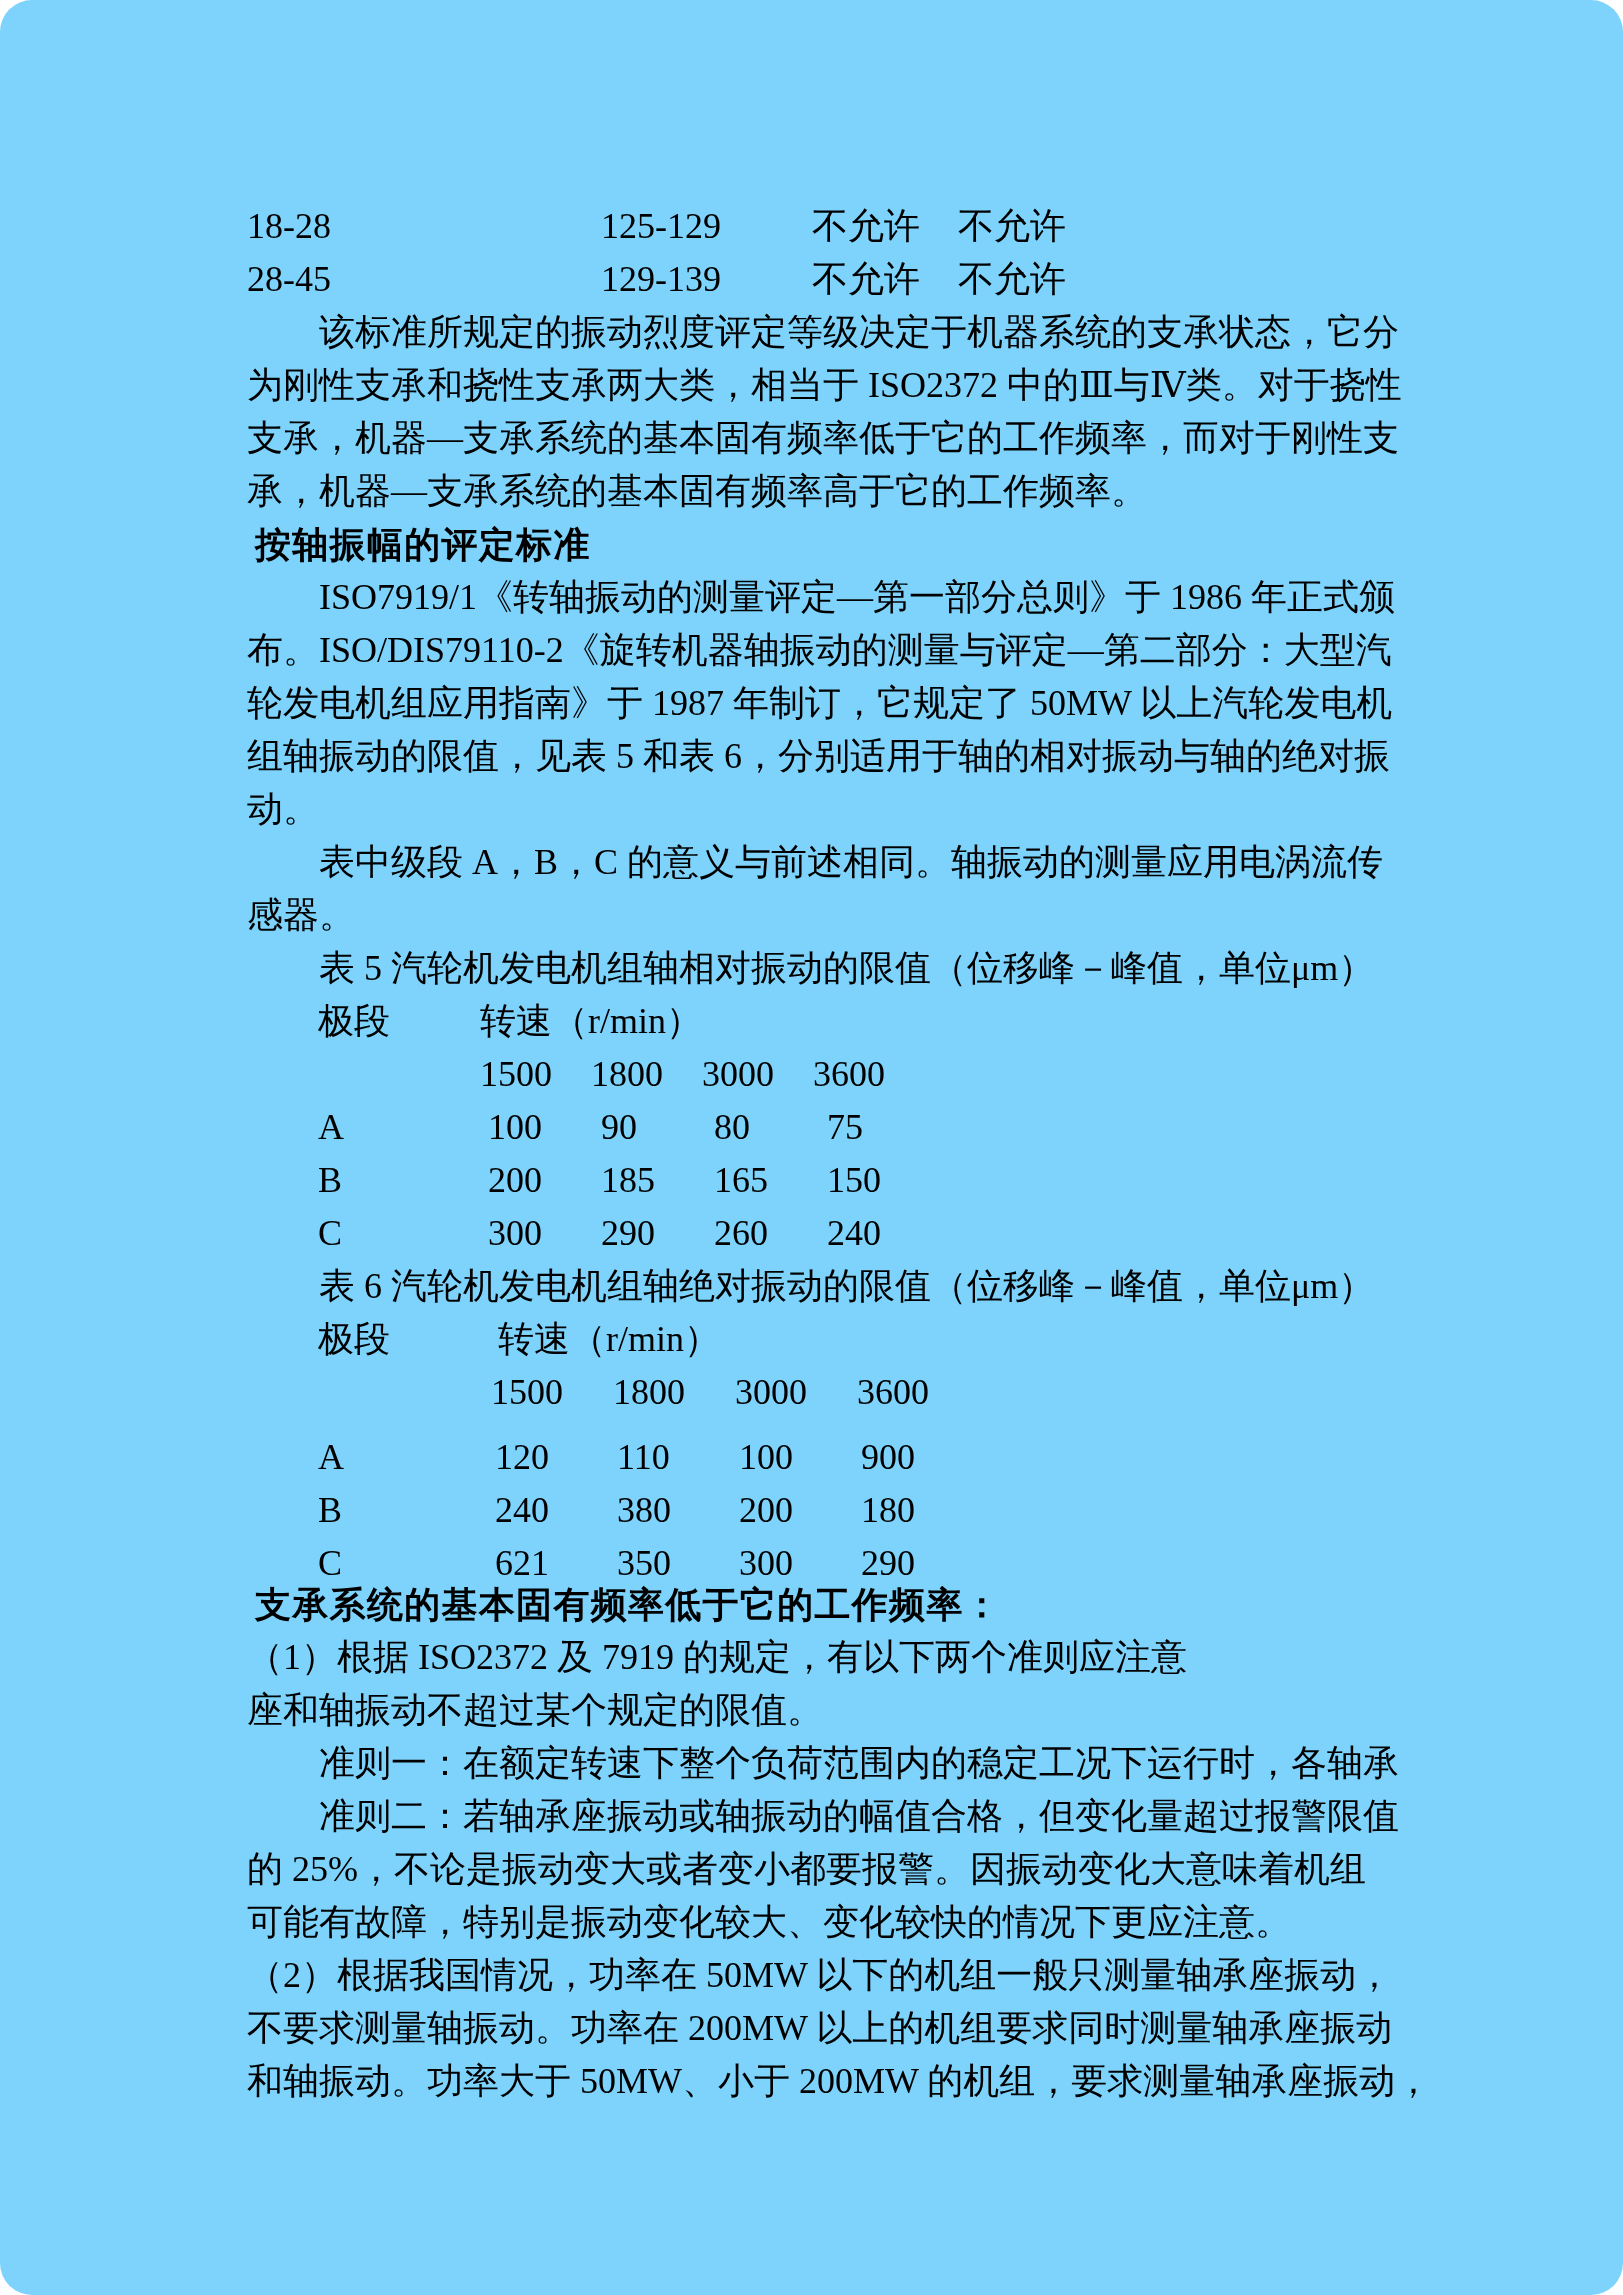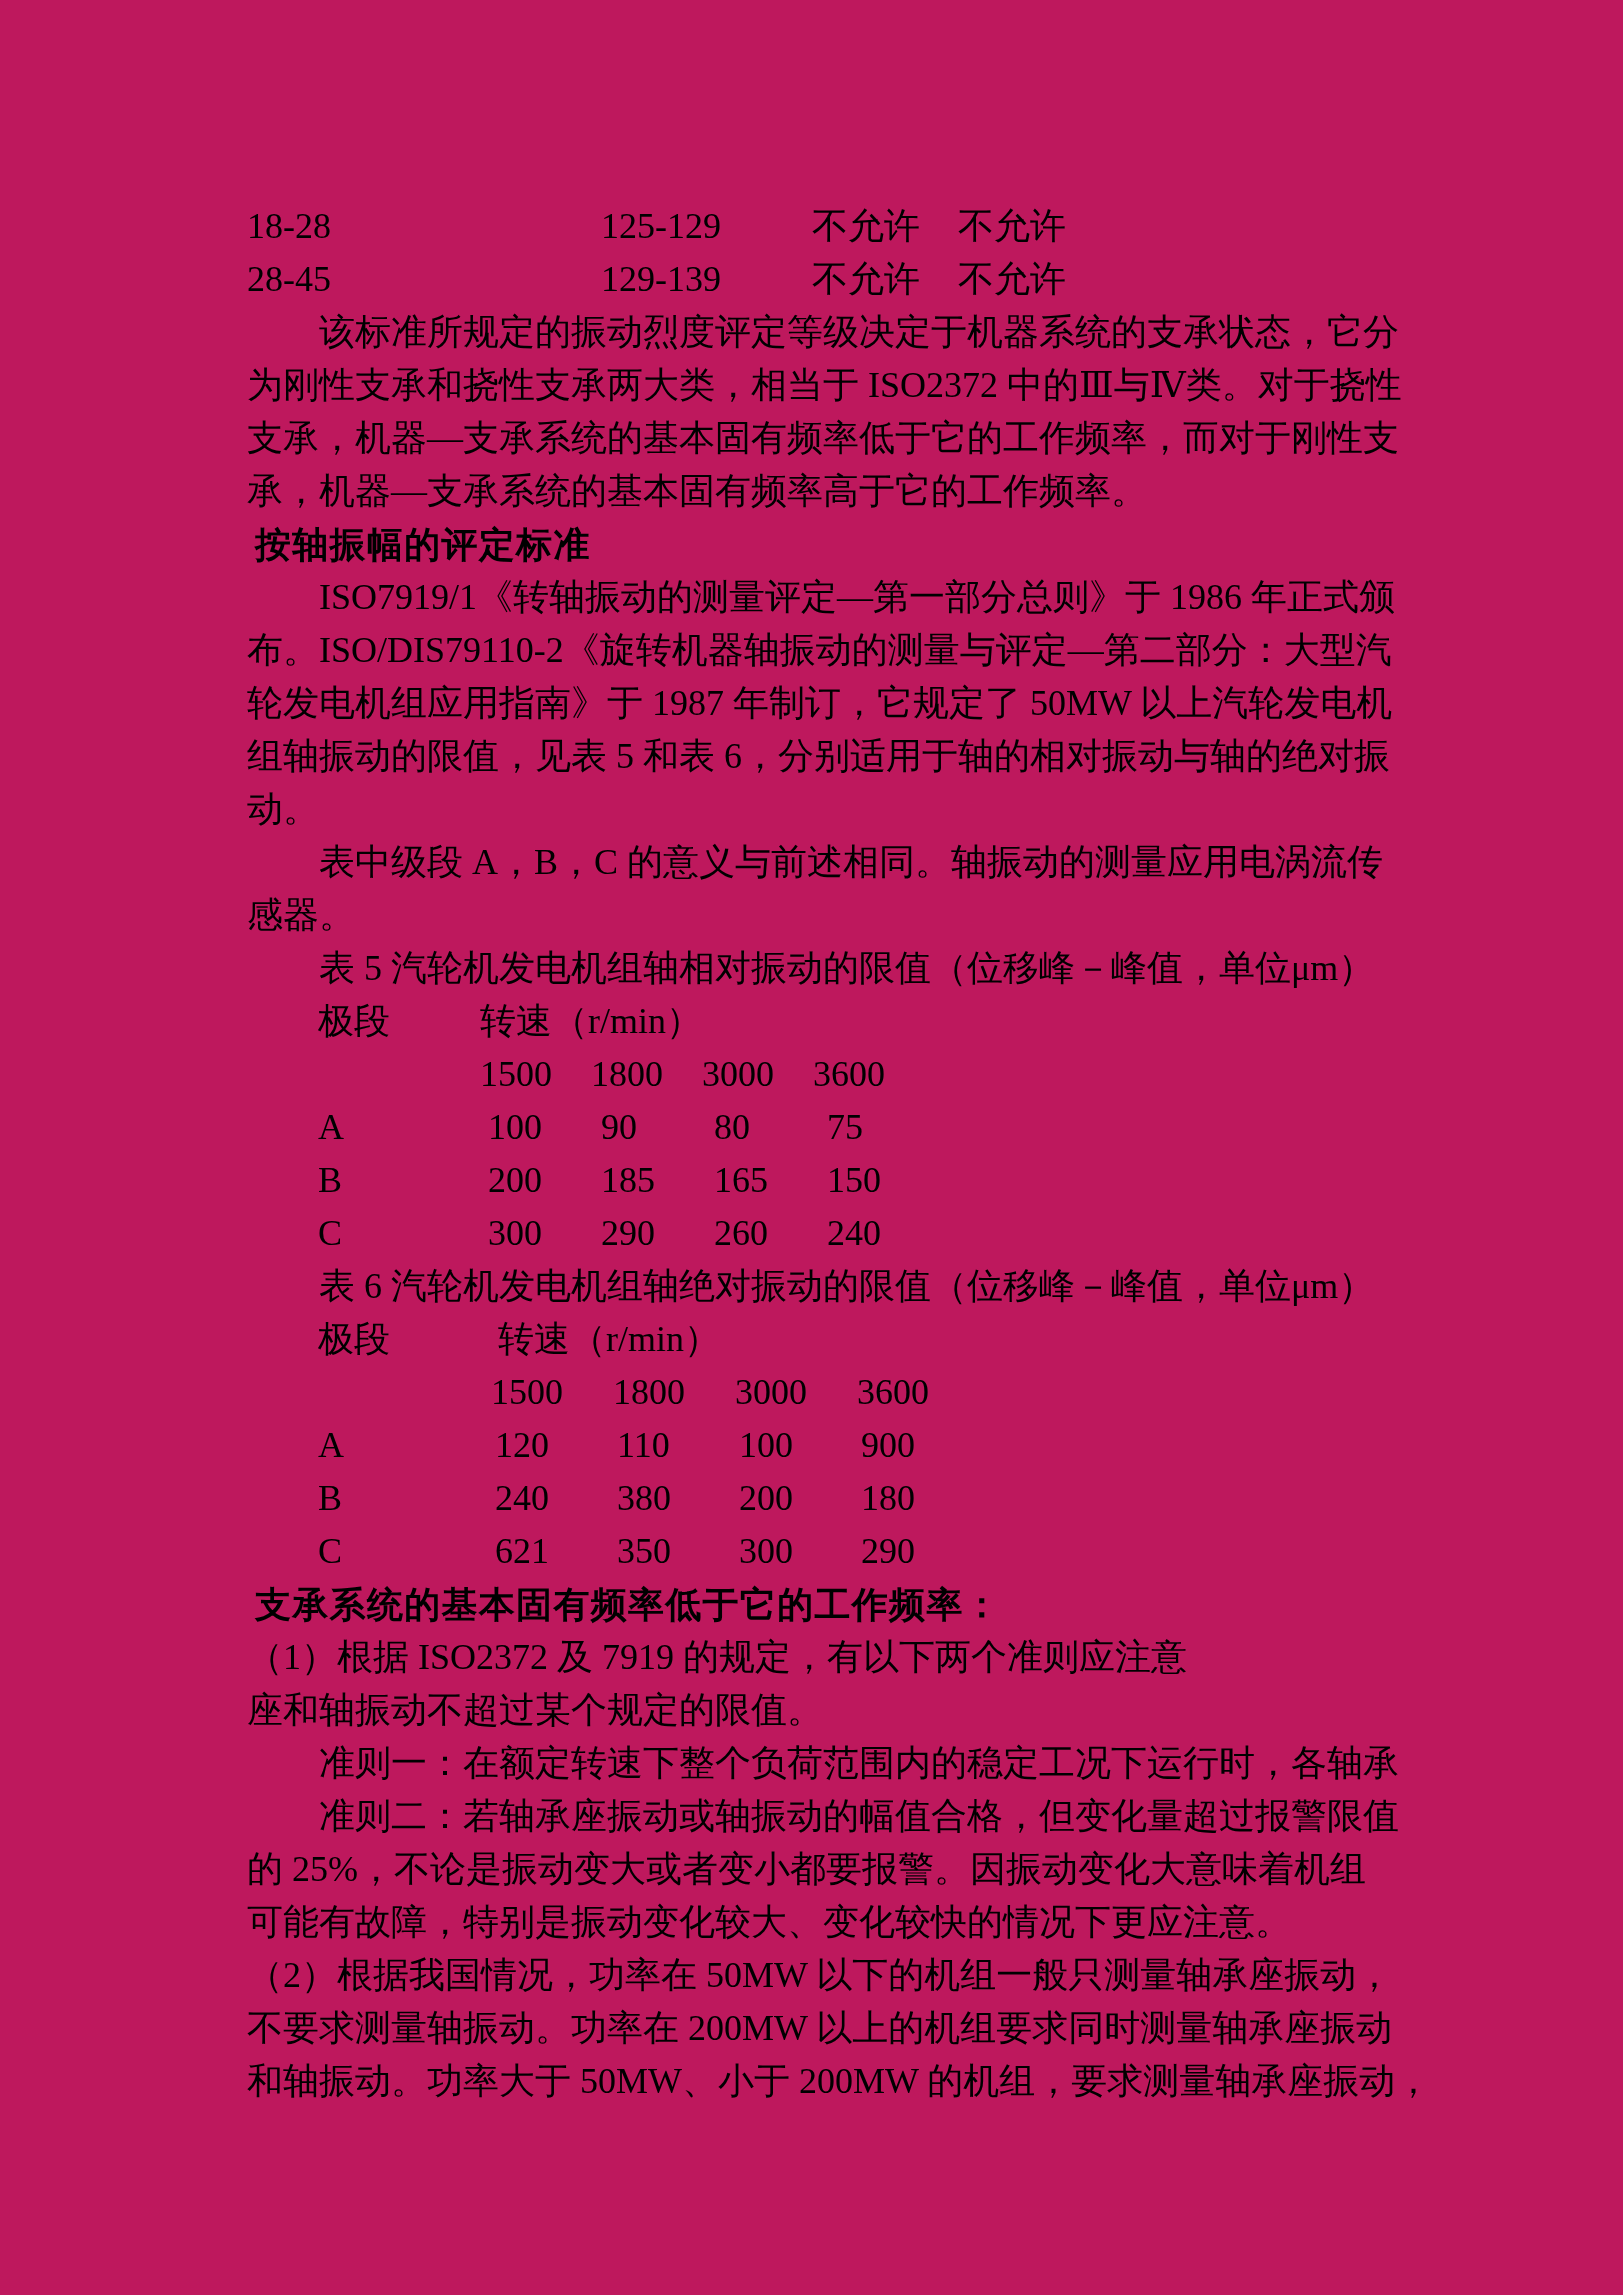--- a/index.html
+++ b/index.html
@@ -4,25 +4,26 @@
 <style>
   html, body {
     margin: 0;
     padding: 0;
     background: #ffffff;
   }
   .page {
     position: relative;
     width: 1623px;
     height: 2295px;
-    background: #be185d;
+    background: #7dd3fc;
     color: #000000;
     font-family: "Liberation Serif", "DejaVu Serif", serif;
     font-size: 36px;
     overflow: hidden;
+    border-radius: 32px;
   }
   .content {
     position: absolute;
     left: 247px;
     top: 200px;
     width: 1159px;
   }
   .line {
     height: 53px;
     line-height: 53px;
@@ -51,21 +52,21 @@
   .t5-label  { width: 170px; }
   .t5-val    { width: 113px; }
 
   
   .t6-head   { padding-left: 71px; }
   .t6-head-label { width: 180px; }
   .t6-speeds { padding-left: 244px; }
   .t6-speed  { width: 122px; }
   .t6-row    { padding-left: 71px; }
   .t6-label  { width: 177px; }
-  .t6-val    { width: 122px; }
+  .t6-val    { width: 122px; margin-top: 12px; }
 </style>
 </head>
 <body>
 
 <div class="page">
   <div class="content">
 
     <div class="line">
       <span class="cell top-c1">18-28</span><span class="cell top-c2">125-129</span><span class="cell top-c3">不允许</span><span class="cell">不允许</span>
     </div>

